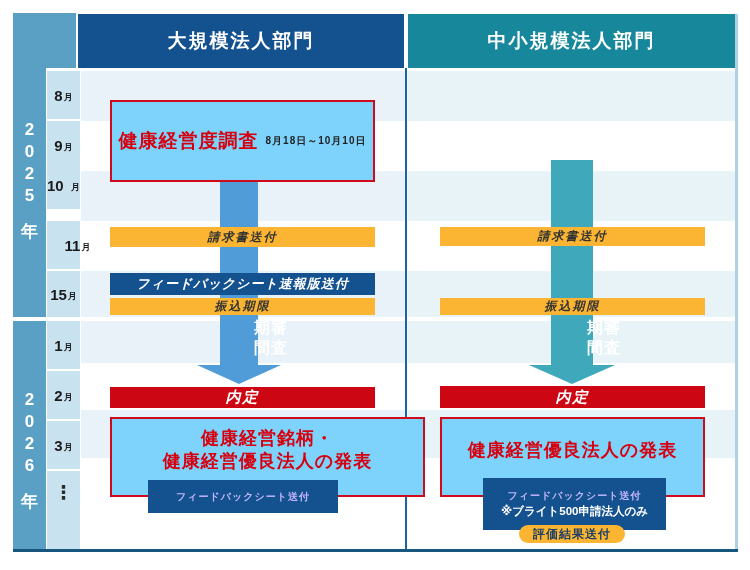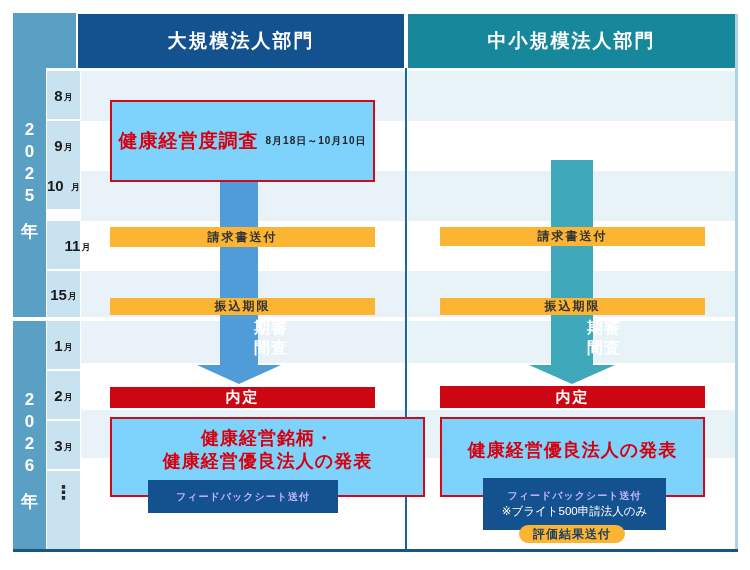--- a/index.html
+++ b/index.html
@@ -57,41 +57,41 @@
   .review-l{left:190px;} .review-r{left:523px;}
 
   
   .white-box{background:#7dd3fc;border:2px solid #CF0A1A;z-index:4;
     display:flex;align-items:center;justify-content:center;}
   .survey-l{left:110px;top:100px;width:265px;height:82px;gap:7px;}
   .survey-r{left:440px;top:100px;width:265px;height:92px;gap:7px;}
   .box-title{color:#D7000F;font-weight:bold;font-size:19px;letter-spacing:1px;}
   .box-period{color:#222;font-weight:bold;font-size:10px;letter-spacing:1px;}
 
-  .bar{z-index:4;display:flex;align-items:center;justify-content:center;font-weight:bold;}
+  .bar{z-index:4;display:flex;align-items:center;justify-content:center;font-weight:bold;font-style:italic;}
   .orange-bar{background:#FBB532;color:#333;font-size:12px;letter-spacing:2px;}
   .inv-l{left:110px;top:227px;width:265px;height:20px;}
   .inv-r{left:440px;top:227px;width:265px;height:19px;}
   .flash-bar{left:110px;top:273px;width:265px;height:22px;background:#14518F;color:#fff;font-size:13px;letter-spacing:1px;}
   .dead-l{left:110px;top:298px;width:265px;height:17px;}
   .dead-r{left:440px;top:298px;width:265px;height:17px;}
   .red-bar{background:#CC0713;color:#fff;font-size:15px;letter-spacing:2px;}
   .dec-l{left:110px;top:387px;width:265px;height:21px;}
   .dec-r{left:440px;top:386px;width:265px;height:22px;}
 
   .announce{padding-bottom:14px;}
   .ann-l{left:110px;top:417px;width:315px;height:80px;}
   .ann-r{left:440px;top:417px;width:265px;height:80px;}
   .ann-text{color:#D7000F;font-weight:bold;font-size:18px;line-height:23px;text-align:center;letter-spacing:1px;}
 
   .badge{background:#14518F;z-index:5;display:flex;flex-direction:column;align-items:center;justify-content:center;}
   .badge-l{left:148px;top:480px;width:190px;height:33px;}
   .badge-r{left:483px;top:478px;width:183px;height:52px;gap:1px;}
   .badge-line{color:#c4b5fd;font-weight:bold;font-size:10px;letter-spacing:1px;}
-  .badge-note{color:#fff;font-weight:normal;font-size:11.5px;}
+  .badge-note{color:#fff;font-weight:bold;font-size:11.5px;}
   .result-badge{left:519px;top:525px;width:106px;height:18px;background:#FBB532;z-index:6;
     display:flex;align-items:center;justify-content:center;color:#1C3F66;font-weight:bold;font-size:12px;letter-spacing:1px;border-radius:9px;}
 </style>
 </head>
 <body>
 
 <div class="stage">
 
   <div class="abs stripe stripe-l s0"></div>
   <div class="abs stripe stripe-l s1"></div>
@@ -166,20 +166,21 @@
   <div class="abs review-label review-r">
     <div>期審</div>
     <div>間査</div>
   </div>
 
   <div class="abs white-box survey-l">
     <div class="box-title">健康経営度調査</div>
     <div class="box-period">8月18日～10月10日</div>
   </div>
   <div class="abs bar orange-bar inv-l">請求書送付</div>
+  <div class="abs bar flash-bar">フィードバックシート速報版送付</div>
   <div class="abs bar orange-bar dead-l">振込期限</div>
   <div class="abs bar red-bar dec-l">内定</div>
   <div class="abs white-box announce ann-l">
     <div class="ann-text">
       <div>健康経営銘柄・</div>
       <div>健康経営優良法人の発表</div>
     </div>
   </div>
   <div class="abs badge badge-l">
     <div class="badge-line">フィードバックシート送付</div>

